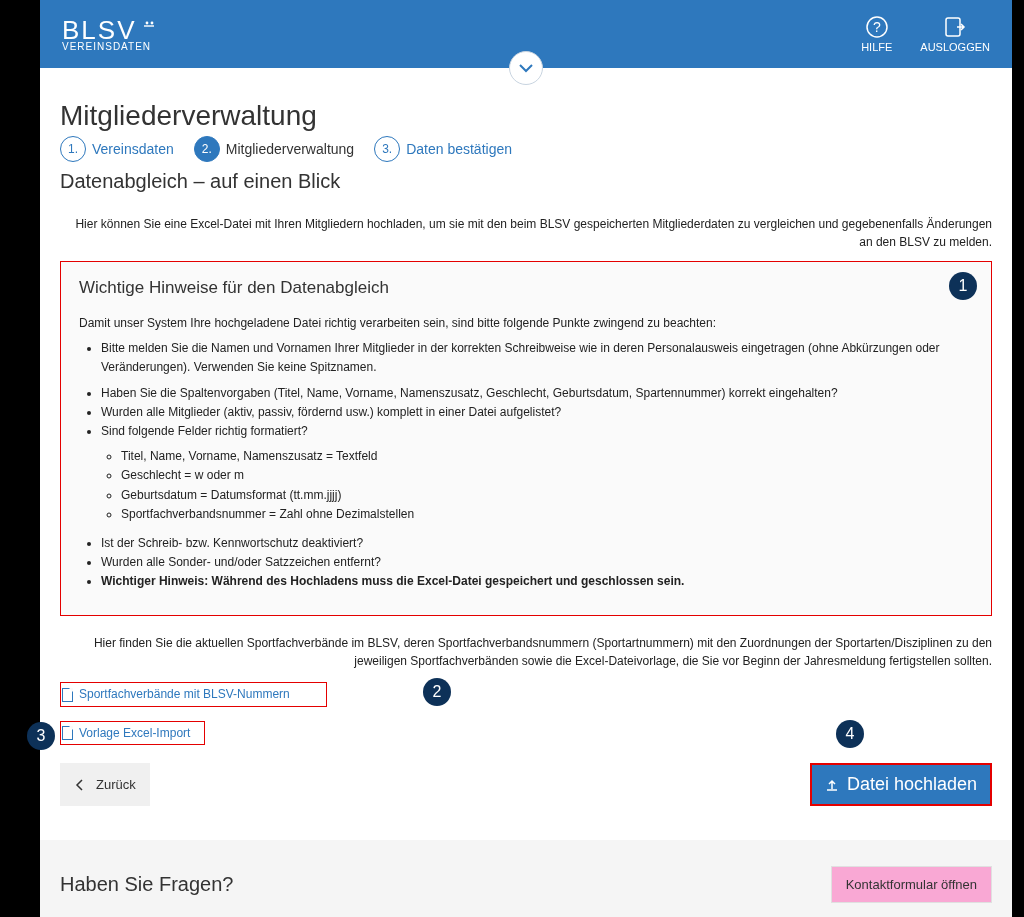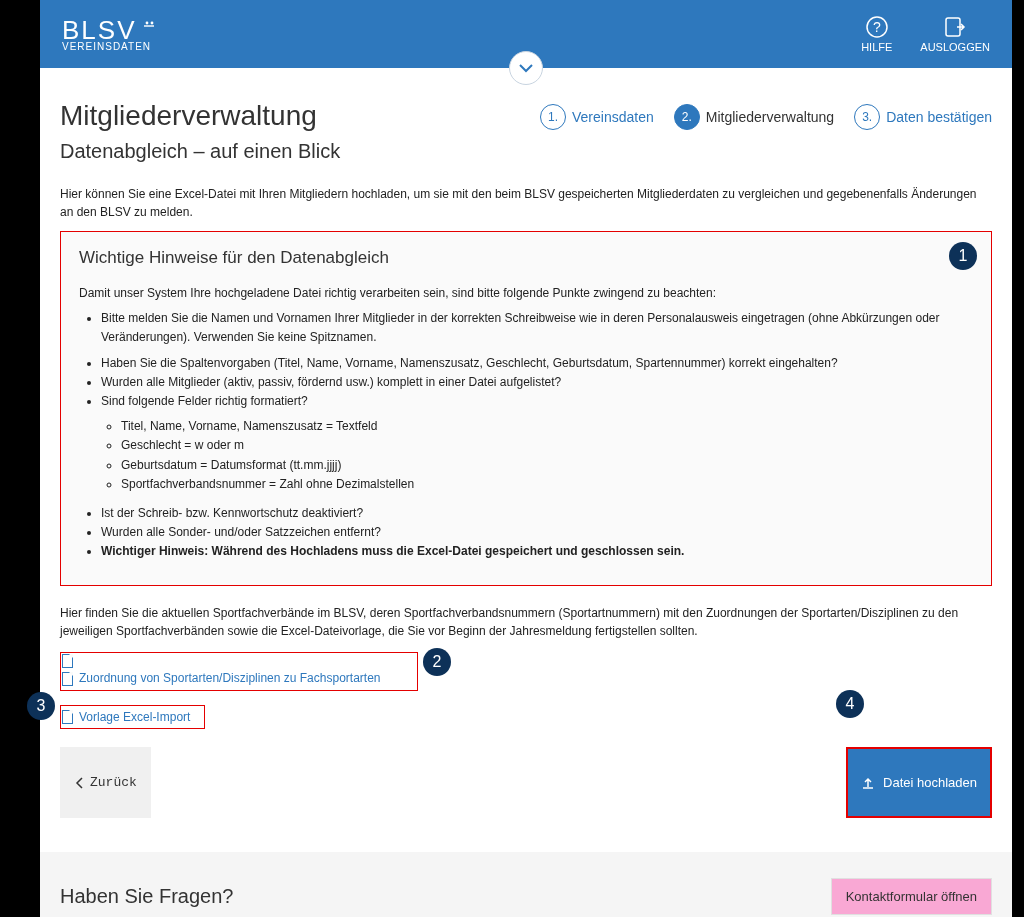--- a/index.html
+++ b/index.html
@@ -41,32 +41,32 @@
       width: 34px;
       height: 34px;
       border-radius: 50%;
       background: #fff;
       border: 1px solid #c8d4e0;
       display: flex;
       align-items: center;
       justify-content: center;
     }
     .content { padding: 32px 20px 10px 20px; }
-    .title-row { display: flex; justify-content: space-between; align-items: flex-start; margin-bottom: 8px; }
+    .title-row { display: flex; justify-content: space-between; align-items: flex-start; margin-bottom: 8px; flex-direction: column; }
     h1 { font-size: 28px; font-weight: 400; color: #333; }
     .subtitle { font-size: 20px; font-weight: 400; color: #333; margin-bottom: 22px; }
     .stepper { display: flex; gap: 20px; align-items: center; font-size: 14px; margin-top:4px; }
     .step { display: flex; align-items: center; gap: 6px; color: #2e78bd; cursor: pointer; }
     .step-circle {
       width: 26px; height: 26px; border-radius: 50%; border: 1px solid #2e78bd;
       display: flex; align-items: center; justify-content: center; font-size: 12px; color:#2e78bd;
     }
     .step.active .step-circle { background: #2e78bd; color: #fff; border-color: #2e78bd; }
     .step.active .step-label { color: #333; }
-    .intro-text { font-size: 12px; line-height: 1.5; color: #222; margin-bottom: 10px; }
+    .intro-text { font-size: 12px; line-height: 1.5; color: #222; margin-bottom: 10px; text-align: right; }
     .info-box {
       border: 1px solid #e40000;
       background: #fafafa;
       padding: 16px 18px 18px 18px;
       position: relative;
       margin-bottom: 18px;
     }
     .info-box h3 { font-size: 17px; font-weight: 400; margin-bottom: 16px; }
     .info-box p, .info-box li { font-size: 12px; line-height: 1.6; color: #222; }
     .info-box ul { padding-left: 22px; margin: 6px 0; }
@@ -87,26 +87,26 @@
     .pdf-link { display: flex; align-items: center; gap: 6px; color: #2e78bd; font-size: 12px; cursor: pointer; line-height: 1.7; }
     .pdf-icon {
       width: 11px; height: 14px; border: 1px solid #2e78bd; position: relative; flex-shrink:0;
     }
     .pdf-icon::before {
       content:''; position:absolute; top:-1px; right:-1px; width:0; height:0;
       border-top:4px solid #fafafa; border-left:4px solid transparent;
     }
     .button-row { display: flex; justify-content: space-between; margin-top: 18px; }
     .btn-back {
-      background: #f0f0f0; border: none; padding: 28px 14px; font-size: 13px; color: #333;
-      display: flex; align-items: center; gap: 6px; cursor: pointer; font-family: Liberation Mono, monospace;
+      background: #f0f0f0; border: none; padding: 12px 14px; font-size: 13px; color: #333;
+      display: flex; align-items: center; gap: 12px; cursor: pointer;
     }
     .btn-upload {
       background: #2e78bd; color: #fff; border: 2px solid #e40000; padding: 9px 13px;
-      font-size: 13px; display: flex; align-items: center; gap: 8px; cursor: pointer;
+      font-size: 18px; display: flex; align-items: center; gap: 8px; cursor: pointer;
     }
     .footer-q {
       background: #f5f5f5; padding: 26px 20px; display: flex; justify-content: space-between;
       align-items: center; margin-top: 24px;
     }
     .footer-q h2 { font-size: 20px; font-weight: 400; }
     .btn-contact {
       background: #f9a8d4; border: 1px solid #e0e0e0; padding: 10px 14px; font-size: 13px;
       color: #333; cursor: pointer;
     }
@@ -208,24 +208,21 @@
     <p class="intro-text">Hier finden Sie die aktuellen Sportfachverbände im BLSV, deren Sportfachverbandsnummern (Sportartnummern) mit den Zuordnungen der Sportarten/Disziplinen zu den jeweiligen Sportfachverbänden sowie die Excel-Dateivorlage, die Sie vor Beginn der Jahresmeldung fertigstellen sollten.</p>
 
     <div class="links-area" style="position:relative;">
       <div class="callout" style="top:-4px; left:363px;">2</div>
       <div class="callout" style="top:40px; left:-33px;">3</div>
       <div class="callout" style="top:38px; right:128px;">4</div>
 
       <div class="links-box1">
         <div class="pdf-link">
           <span class="pdf-icon"></span>
-        </div>
-        <div class="pdf-link">
-          <span class="pdf-icon"></span>
-          <span>Zuordnung von Sportarten/Disziplinen zu Fachsportarten</span>
+          <span>Sportfachverbände mit BLSV-Nummern</span>
         </div>
       </div>
       <br>
       <div class="links-box2">
         <div class="pdf-link">
           <span class="pdf-icon"></span>
           <span>Vorlage Excel-Import</span>
         </div>
       </div>
     </div>

